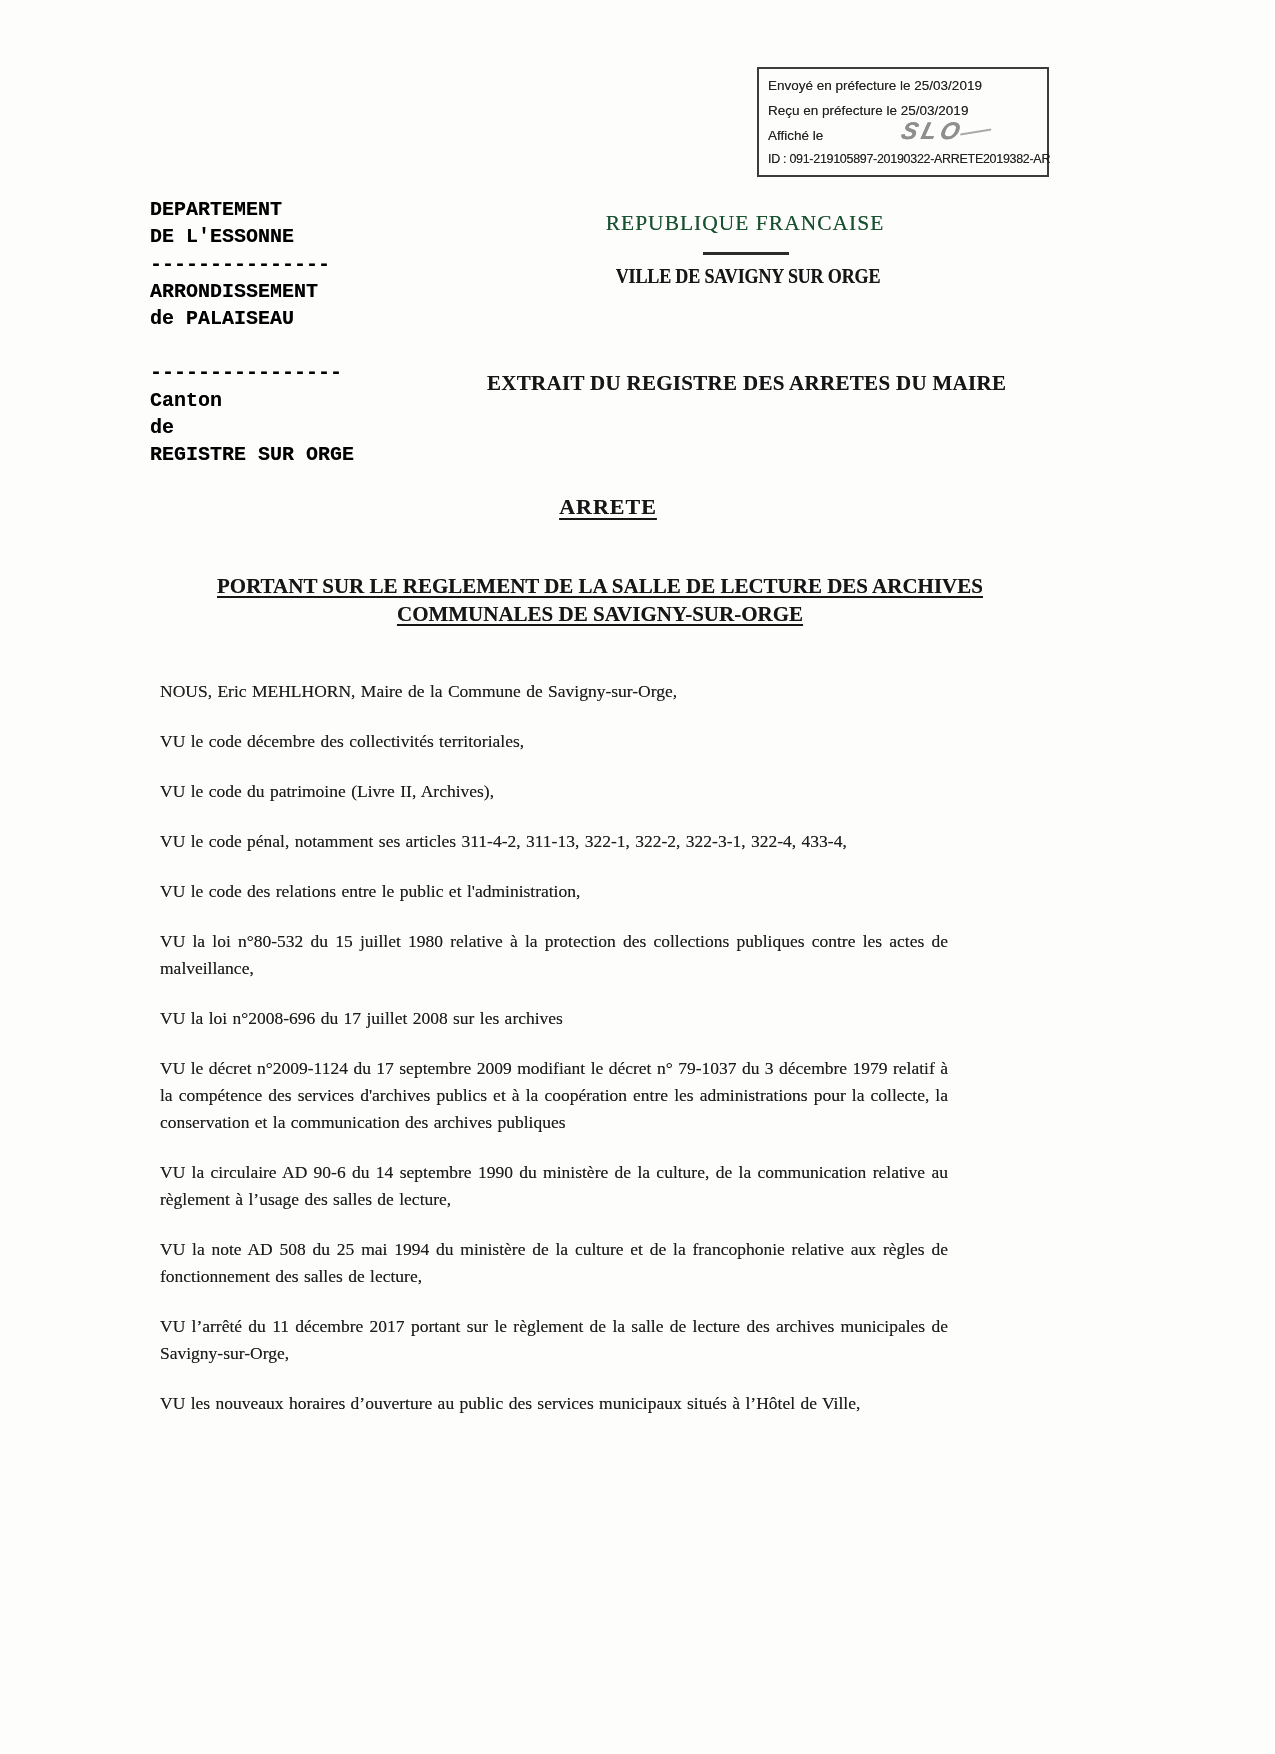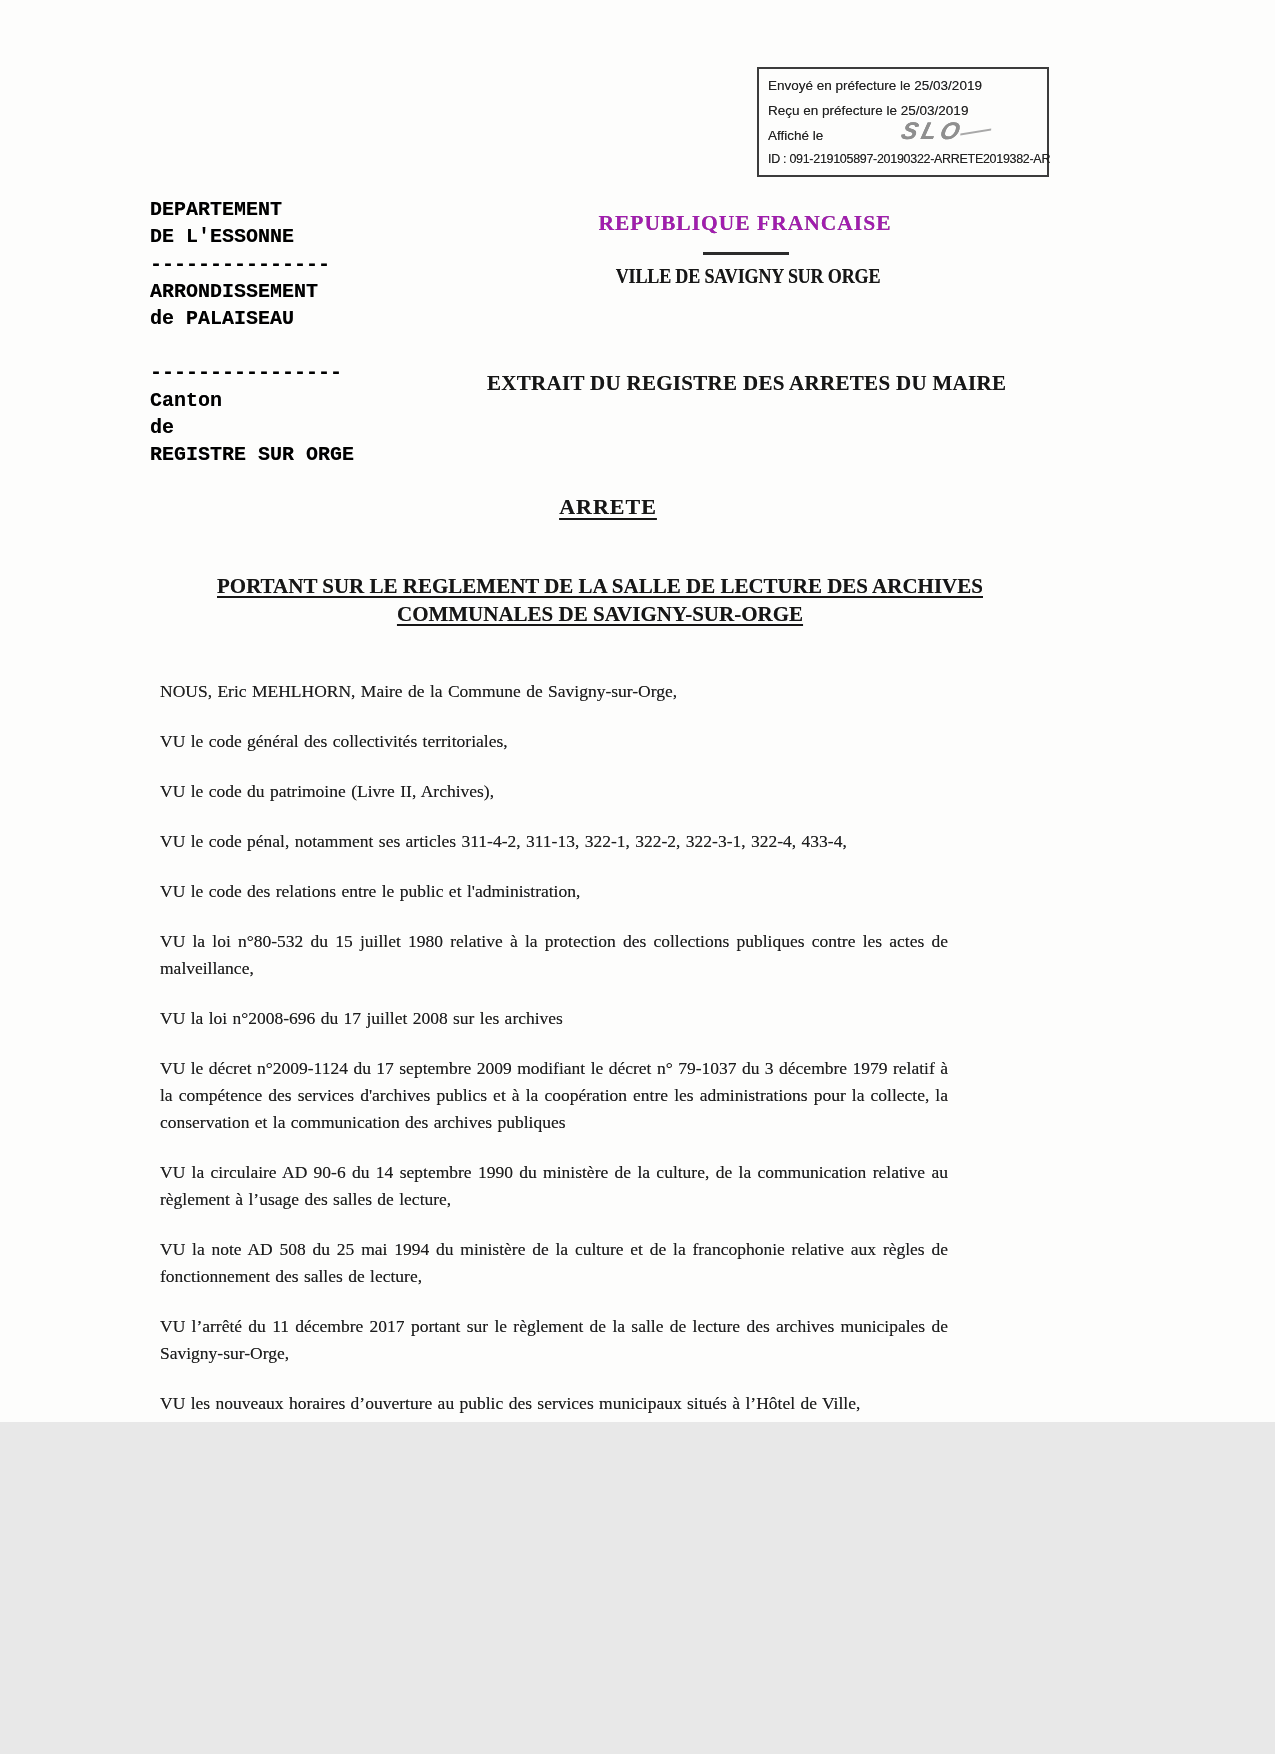--- a/index.html
+++ b/index.html
@@ -1,18 +1,18 @@
 <!DOCTYPE html>
 <html><head>
 <meta charset="utf-8">
 <style>
   html,body { margin:0; padding:0; background:#e8e8e8; }
   .page {
     position:relative;
-    width:1275px; height:1422px;
+    width:1275px; height:1754px;
     margin:0 auto;
     background:#fdfdfc;
     overflow:hidden;
     color:#1d1d1d;
     font-family:"Liberation Serif","DejaVu Serif",serif;
   }
   .ink { text-shadow:0 0 0.6px rgba(25,25,25,.55); }
 
   
   .stamp {
@@ -43,21 +43,21 @@
   
   .hdr-left {
     position:absolute; left:150px; top:196px;
     font-weight:bold; font-size:20px; line-height:27.3px; color:#000000;
     white-space:nowrap;
     font-family:Liberation Mono, monospace;
   }
   .hdr-left div:nth-child(6) { margin-top:27px; }
 
   .centered { position:absolute; transform:translateX(-50%); white-space:nowrap; }
-  .republic { left:745px; top:211px; font-weight:bold; font-size:21.5px; letter-spacing:1px; color:#a21caf; }
+  .republic { left:745px; top:211px; font-weight:normal; font-size:21.5px; letter-spacing:1px; color:#14532d; }
   .rep-rule { position:absolute; left:703px; top:252px; width:86px; height:3px; background:#2b2b2b; }
   .city { left:748px; top:264px; font-weight:bold; font-size:21px; color:#161616; }
   .city .squeeze { display:inline-block; transform:scaleX(.86); transform-origin:center; letter-spacing:-0.2px; }
   .extract { position:absolute; left:487px; top:371px; font-weight:bold; font-size:21px; letter-spacing:0.3px; color:#161616; white-space:nowrap; }
 
   
   .arrete {
     left:608px; top:494px;
     font-weight:bold; font-size:22px; letter-spacing:1px; color:#161616;
     text-decoration:underline; text-decoration-thickness:2px; text-underline-offset:4px;
@@ -110,21 +110,21 @@
   <div class="extract ink">EXTRAIT DU REGISTRE DES ARRETES DU MAIRE</div>
 
   <div class="centered arrete ink">ARRETE</div>
   <div class="main-title ink">
     <span>PORTANT SUR LE REGLEMENT DE LA SALLE DE LECTURE DES ARCHIVES</span><br>
     <span>COMMUNALES DE SAVIGNY-SUR-ORGE</span>
   </div>
 
   <div class="body-block ink">
     <p>NOUS, Eric MEHLHORN, Maire de la Commune de Savigny-sur-Orge,</p>
-    <p>VU le code général des collectivités territoriales,</p>
+    <p>VU le code décembre des collectivités territoriales,</p>
     <p>VU le code du patrimoine (Livre II, Archives),</p>
     <p>VU le code pénal, notamment ses articles 311-4-2, 311-13, 322-1, 322-2, 322-3-1, 322-4, 433-4,</p>
     <p>VU le code des relations entre le public et l'administration,</p>
     <p>VU la loi n°80-532 du 15 juillet 1980 relative à la protection des collections publiques contre les actes de malveillance,</p>
     <p>VU la loi n°2008-696 du 17 juillet 2008 sur les archives</p>
     <p>VU le décret n°2009-1124 du 17 septembre 2009 modifiant le décret n° 79-1037 du 3 décembre 1979 relatif à la compétence des services d'archives publics et à la coopération entre les administrations pour la collecte, la conservation et la communication des archives publiques</p>
     <p>VU la circulaire AD 90-6 du 14 septembre 1990 du ministère de la culture, de la communication relative au règlement à l’usage des salles de lecture,</p>
     <p>VU la note AD 508 du 25 mai 1994 du ministère de la culture et de la francophonie relative aux règles de fonctionnement des salles de lecture,</p>
     <p>VU l’arrêté du 11 décembre 2017 portant sur le règlement de la salle de lecture des archives municipales de Savigny-sur-Orge,</p>
     <p>VU les nouveaux horaires d’ouverture au public des services municipaux situés à l’Hôtel de Ville,</p>

